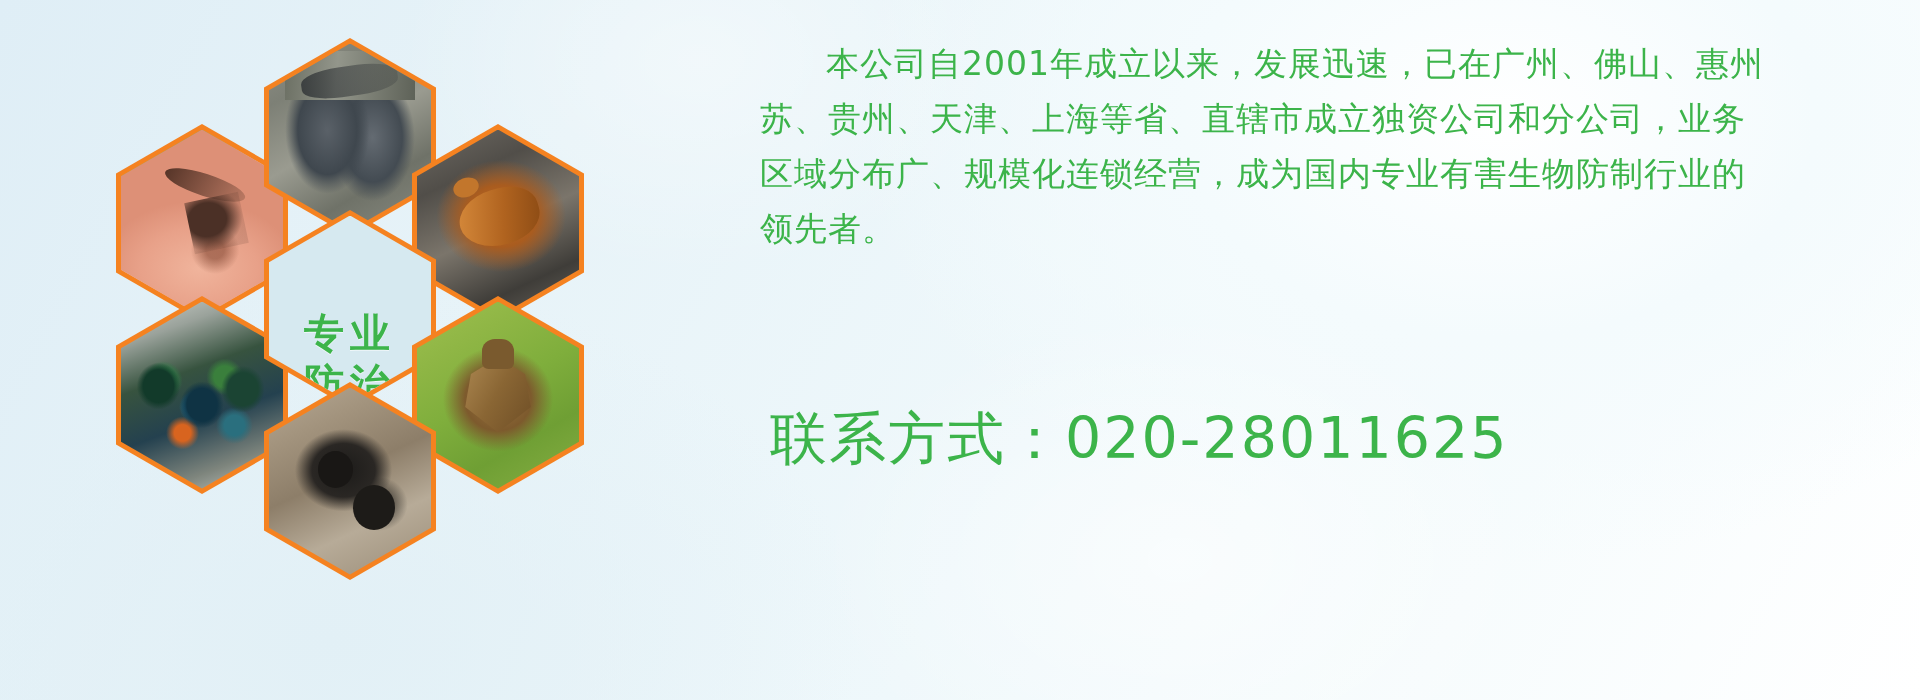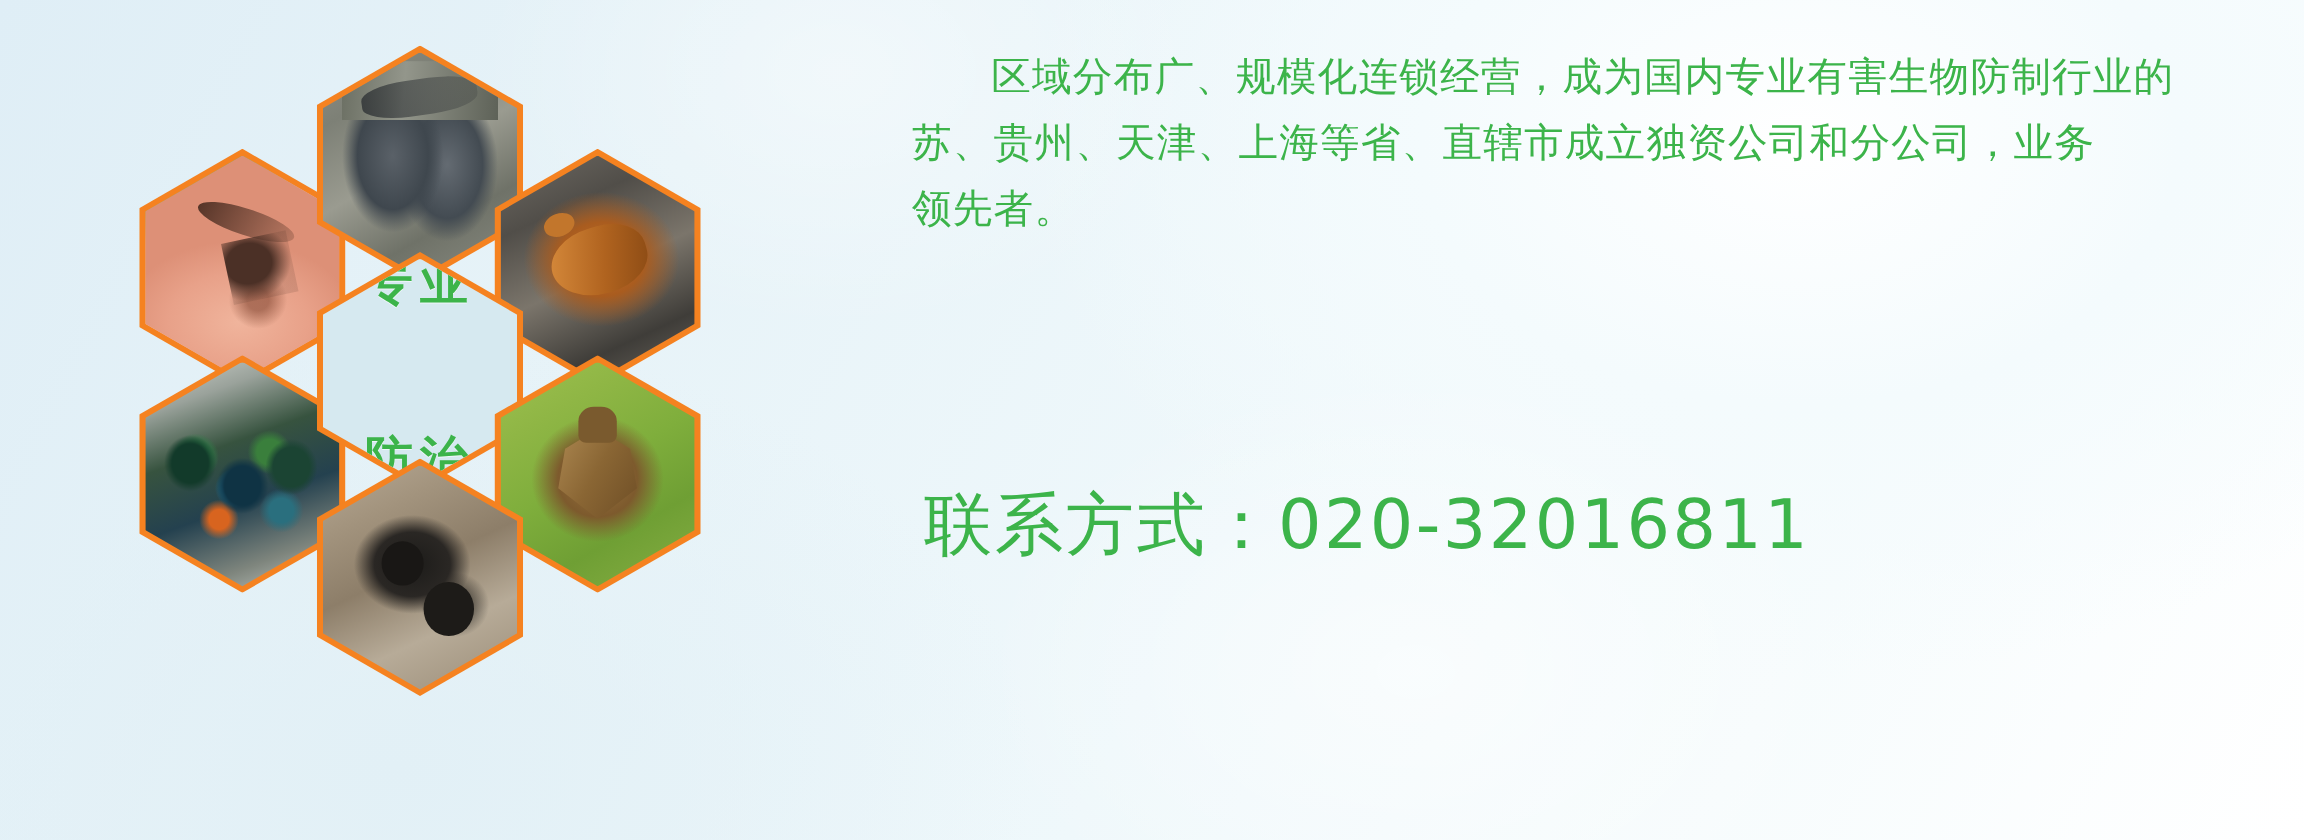--- a/index.html
+++ b/index.html
@@ -40,21 +40,21 @@
 
   .hex.h-mosq   { left:24px;  top:110px; }
   .hex.h-rat    { left:172px; top:24px;  }
   .hex.h-roach  { left:320px; top:110px; }
   .hex.h-fly    { left:24px;  top:282px; }
   .hex.h-center { left:172px; top:196px; }
   .hex.h-stink  { left:320px; top:282px; }
   .hex.h-ant    { left:172px; top:368px; }
 
   .hex.h-center .inner{ background:#d6e9f0; display:flex; flex-direction:column;
-    align-items:center; justify-content:space-between; gap:10px; }
+    align-items:center; justify-content:flex-end; gap:10px; }
   .center-l1,.center-l2{
     color:#3cb44a; font-size:40px; font-weight:bold; letter-spacing:6px;
     font-family:"DejaVu Sans","Liberation Sans",sans-serif; line-height:1;
     text-shadow:0 1px 0 rgba(255,255,255,.6);
   }
 
   
   .art-mosq{
     background:
       radial-gradient(circle at 58% 64%, rgba(120,60,40,.55) 0 6%, rgba(120,60,40,0) 16%),
@@ -215,25 +215,26 @@
     <div class="hex h-ant">
       <div class="inner">
         <div class="art art-ant"></div>
       </div>
     </div>
 
   </div>
 
   <div class="copy">
     <div class="para">
+      <span class="l">本公司自2001年成立以来，发展迅速，已在广州、佛山、惠州</span>
+      <span class="l">苏、贵州、天津、上海等省、直辖市成立独资公司和分公司，业务</span>
       <span class="l">区域分布广、规模化连锁经营，成为国内专业有害生物防制行业的</span>
-      <span class="l">苏、贵州、天津、上海等省、直辖市成立独资公司和分公司，业务</span>
       <span class="l">领先者。</span>
     </div>
   </div>
 
   <div class="contact">
     <div class="contact-line first">
-      <span>联系方式：</span><span>020-32016811</span>
+      <span>联系方式：</span><span>020-28011625</span>
     </div>
   </div>
 
 </div>
 
 </body></html>

